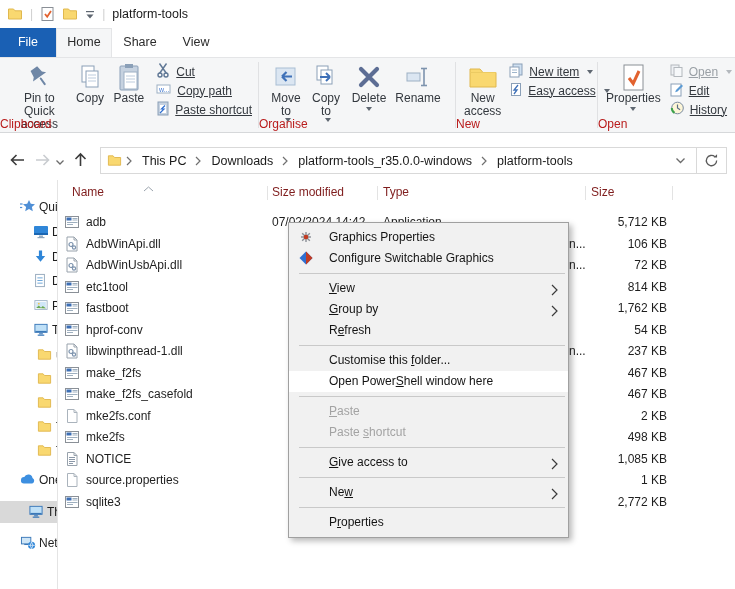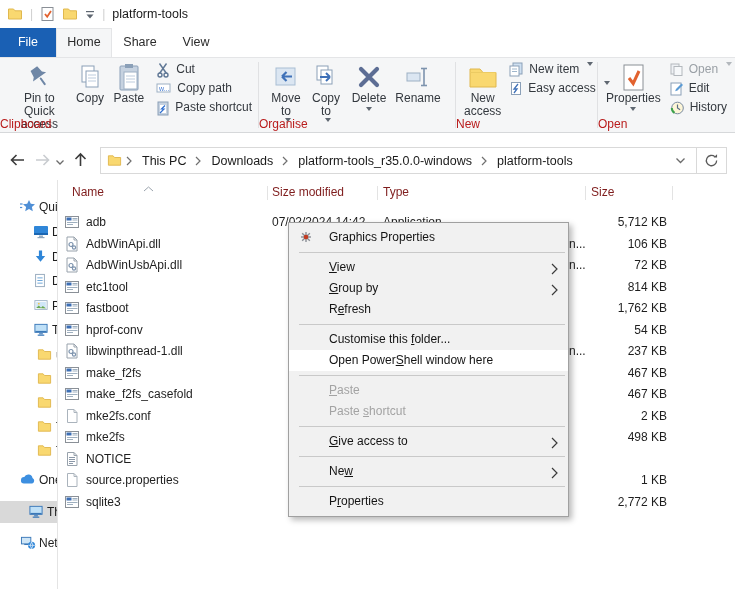--- a/index.html
+++ b/index.html
@@ -21,21 +21,21 @@
   .ribbon{position:absolute;left:0;top:57px;width:100%;height:76px;background:#f5f6f7;
     border-top:1px solid #e4e5e7;border-bottom:1px solid #d6d8da;box-sizing:border-box;}
   .rgroup{position:absolute;top:0;height:74px;}
   .rgrow{display:flex;align-items:flex-start;padding:3px 6px 0 8px;height:58px;}
   .rglabel{position:absolute;bottom:1px;left:0;width:100%;text-align:left;font-size:12px;color:#b91c1c;}
   .rsep{position:absolute;top:4px;bottom:4px;width:1px;background:#e0e1e3;}
   .bigbtn{display:flex;flex-direction:column;align-items:center;padding-top:1px;margin-right:2px;
     font-size:12px;line-height:13px;text-align:center;color:#33383e;}
   .bigbtn .ricon{height:30px;display:flex;align-items:center;}
   .smallcol{display:flex;flex-direction:column;margin-left:6px;padding-top:1px;}
-  .smallbtn{display:flex;align-items:flex-start;height:19px;gap:5px;font-size:12px;color:#33383e;white-space:nowrap;}
+  .smallbtn{display:flex;align-items:center;height:19px;gap:5px;font-size:12px;color:#33383e;white-space:nowrap;text-decoration:underline;}
   .caret{display:inline-block;width:0;height:0;border-left:3px solid transparent;border-right:3px solid transparent;
     border-top:4px solid #5f6771;margin-left:3px;vertical-align:middle;}
   .caret.block{display:block;margin:2px auto 0;}
   .gray{color:#9aa0a6;}
   .gray .caret{border-top-color:#b3b8bd;}
   
   .addrbar{position:absolute;left:0;top:133px;width:100%;height:47px;background:#fff;}
   .navbtn{position:absolute;top:18px;}
   .addrbox{position:absolute;left:100px;top:14px;width:597px;height:27px;border:1px solid #d9d9d9;
     box-sizing:border-box;display:flex;align-items:center;padding:0 6px;gap:2px;}
@@ -663,20 +663,21 @@
                 <path d="M3.5 1.5h6.5l3 3v10H3.5z" fill="#fff" stroke="#98a2ac"></path>
                 <path d="M10 1.5v3h3" fill="none" stroke="#98a2ac"></path>
                 <g stroke="#8b98a8">
                   <line x1="5" y1="6.5" x2="11" y2="6.5"></line>
                   <line x1="5" y1="8.5" x2="11" y2="8.5"></line>
                   <line x1="5" y1="10.5" x2="11" y2="10.5"></line>
                   <line x1="5" y1="12.5" x2="9" y2="12.5"></line>
                 </g>
               </svg></span>
             <span class="fname">NOTICE</span>
+            <span class="fsize">1,085 KB</span>
           </div>
           <div class="frow" style="top: 290px;">
             <span class="fic"><svg width="16" height="16" viewBox="0 0 16 16">
                 <path d="M3.5 1.5h6.5l3 3v10H3.5z" fill="#fff" stroke="#aab3bc"></path>
                 <path d="M10 1.5v3h3" fill="none" stroke="#aab3bc"></path>
               </svg></span>
             <span class="fname">source.properties</span>
             <span class="fsize">1 KB</span>
           </div>
           <div class="frow" style="top: 311.5px;">
@@ -700,20 +701,24 @@
   <div class="ctxmenu" id="ctxmenu">
       <div class="mitem"><span class="mic"><svg width="14" height="14" viewBox="0 0 14 14">
             <g stroke="#8a8f96" stroke-width="1.4">
               <line x1="2" y1="7" x2="12" y2="7"></line>
               <line x1="7" y1="2" x2="7" y2="12"></line>
               <line x1="3.2" y1="3.2" x2="10.8" y2="10.8"></line>
               <line x1="10.8" y1="3.2" x2="3.2" y2="10.8"></line>
             </g>
             <circle cx="7" cy="7" r="2.3" fill="#c23b22"></circle>
           </svg></span><span>Graphics Properties</span></div>
+      <div class="mitem"><span class="mic"><svg width="14" height="14" viewBox="0 0 14 14">
+            <path d="M7 .5L13.5 7 7 13.5.5 7z" fill="#2f6fd0"></path>
+            <path d="M7 .5L13.5 7 7 13.5z" fill="#c23b22"></path>
+          </svg></span><span>Configure Switchable Graphics</span></div>
       <div class="msep"></div>
       <div class="mitem"><span><u>V</u>iew</span><span class="marr"><svg width="7" height="12" viewBox="0 0 7 12">
             <path d="M1 1l5 5-5 5" stroke="#3b3b3b" stroke-width="1.2" fill="none"></path>
           </svg></span></div>
       <div class="mitem"><span><u>G</u>roup by</span><span class="marr"><svg width="7" height="12" viewBox="0 0 7 12">
             <path d="M1 1l5 5-5 5" stroke="#3b3b3b" stroke-width="1.2" fill="none"></path>
           </svg></span></div>
       <div class="mitem"><span>R<u>e</u>fresh</span></div>
       <div class="msep"></div>
       <div class="mitem"><span>Customise this <u>f</u>older...</span></div>

